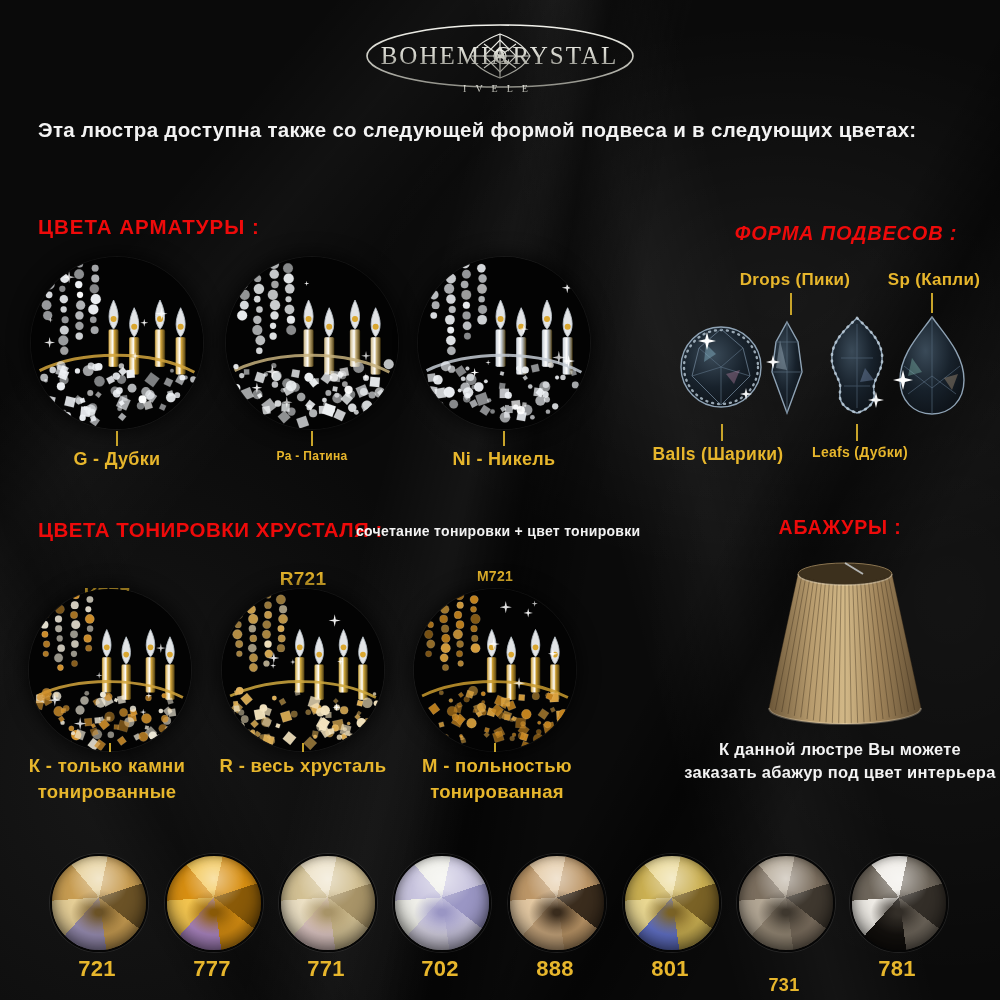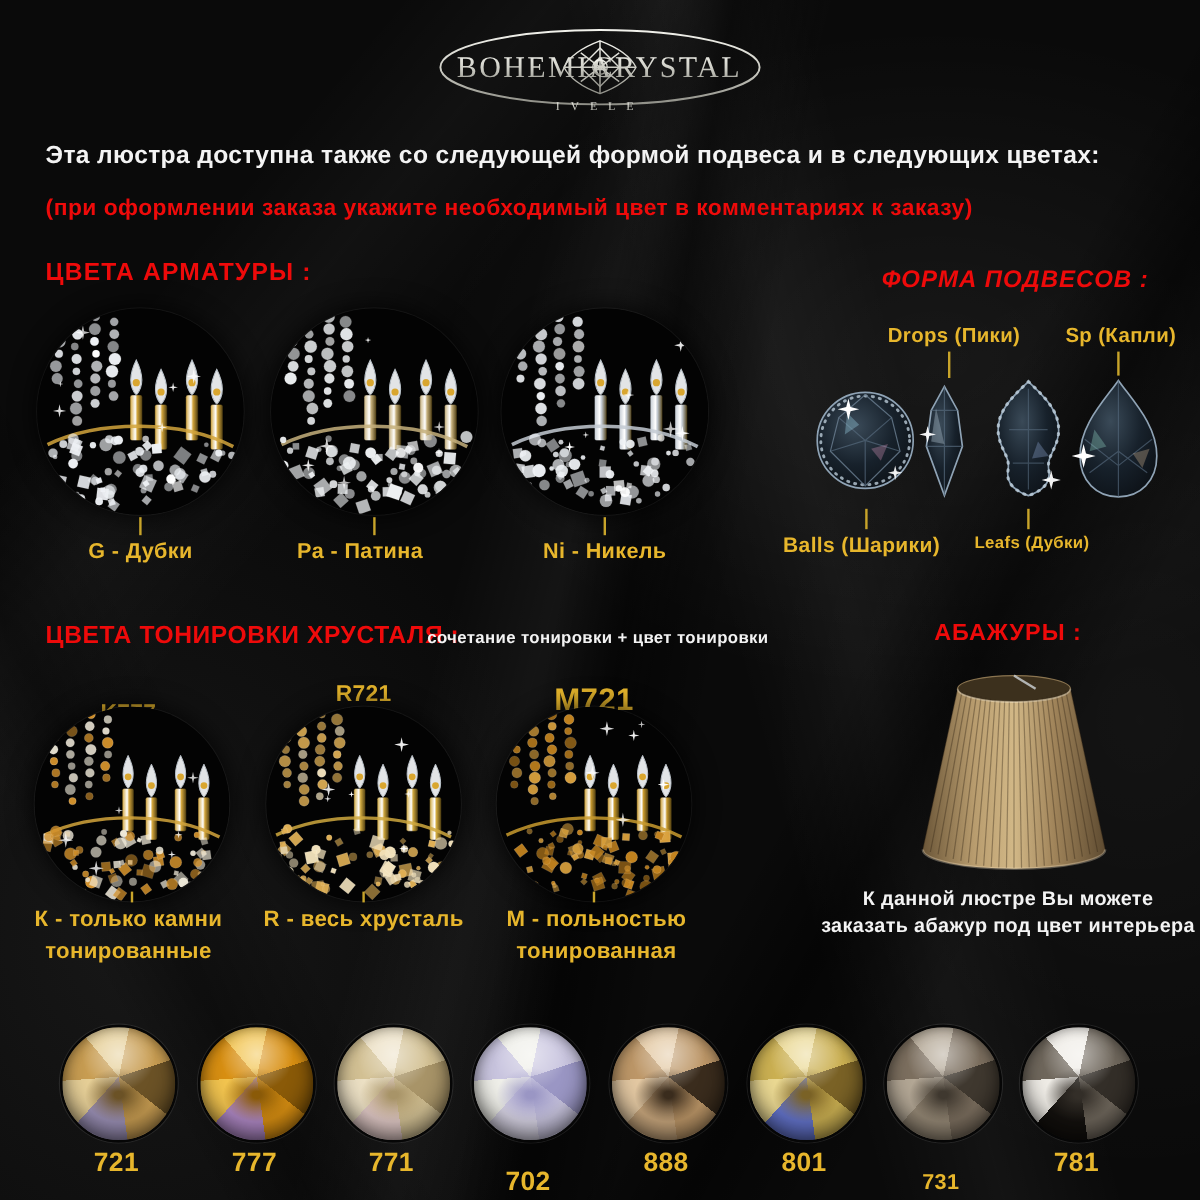--- a/index.html
+++ b/index.html
@@ -52,21 +52,20 @@
     <g stroke="url(#silv)" fill="none" stroke-width="1.2">
       <path d="M180 18 C196 24 206 32 210 40 C206 48 196 56 180 62 C164 56 154 48 150 40 C154 32 164 24 180 18 Z"></path>
       <path d="M180 24 L196 40 L180 56 L164 40 Z"></path>
       <path d="M180 18 L180 62 M150 40 L210 40 M164 28 L196 52 M196 28 L164 52"></path>
       <circle cx="180" cy="40" r="6"></circle>
     </g>
     <text x="180" y="76" font-size="10" letter-spacing="9" text-anchor="middle" fill="url(#silv)">IVELE</text>
   </svg>
 
   <div class="abs white-text" style="left:38px;top:118px;font-size:20.5px;">Эта люстра доступна также со следующей формой подвеса и в следующих цветах:</div>
-  <div class="abs red-text" style="left:38px;top:163px;font-size:19px;">(при оформлении заказа укажите необходимый цвет в комментариях к заказу)</div>
 
   <div class="abs red-text" style="left:38px;top:215px;font-size:20.5px;letter-spacing:1px;">ЦВЕТА АРМАТУРЫ :</div>
 
   <div class="abs circle-photo" style="left:31px;top:257px;width:172px;height:172px;"><svg viewBox="0 0 200 200" width="100%" height="100%">
         <defs>
     <linearGradient id="mg1" x1="0" y1="0" x2="1" y2="0">
       <stop offset="0" stop-color="#d2a53c"></stop>
             <stop offset=".42" stop-color="#ffffff"></stop>
       <stop offset=".58" stop-color="#d2a53c"></stop>
             <stop offset="1" stop-color="#4a3a10"></stop>
@@ -457,21 +456,21 @@
         <path d="M 122.78979596811803 78.13664327288822 L 123.8402834843473 82.92219751348821 L 128.6258377249473 83.97268502971748 L 123.8402834843473 85.02317254594675 L 122.78979596811803 89.80872678654674 L 121.73930845188876 85.02317254594675 L 116.95375421128877 83.97268502971748 L 121.73930845188876 82.92219751348821 Z" fill="#fff" opacity="0.72"></path>
         <path d="M 65.91182256392754 129.03961062852275 L 66.85001209361015 133.31358515263236 L 71.12398661771975 134.25177468231496 L 66.85001209361015 135.18996421199756 L 65.91182256392754 139.46393873610717 L 64.97363303424494 135.18996421199756 L 60.699658510135336 134.25177468231496 L 64.97363303424494 133.31358515263236 Z" fill="#fff" opacity="0.99"></path>
         <path d="M 81.56172814851708 119.3528777171638 L 82.14460566147446 122.0082086095252 L 84.79993655383585 122.59108612248258 L 82.14460566147446 123.17396363543996 L 81.56172814851708 125.82929452780135 L 80.9788506355597 123.17396363543996 L 78.3235197431983 122.59108612248258 L 80.9788506355597 122.0082086095252 Z" fill="#fff" opacity="0.91"></path>
       </svg></div>
 
   <div class="abs tick" style="left:116px;top:431px;height:15px;"></div>
   <div class="abs tick" style="left:311px;top:431px;height:15px;"></div>
   <div class="abs tick" style="left:503px;top:431px;height:15px;"></div>
 
   <div class="abs ctr gold-text" style="left:117px;top:449px;font-size:18px;width:180px;">G - Дубки</div>
-  <div class="abs ctr gold-text" style="left:300px;top:449px;font-size:18px;width:180px;">Pa - Патина</div>
+  <div class="abs ctr gold-text" style="left:312px;top:449px;font-size:12px;width:180px;">Pa - Патина</div>
   <div class="abs ctr gold-text" style="left:504px;top:449px;font-size:18px;width:180px;">Ni - Никель</div>
 
   <div class="abs ctr red-text" style="left:846px;top:222px;font-size:20px;width:280px;letter-spacing:.8px;font-style:italic;">ФОРМА ПОДВЕСОВ :</div>
 
   <div class="abs ctr gold-text" style="left:795px;top:270px;font-size:17px;width:150px;">Drops (Пики)</div>
   <div class="abs ctr gold-text" style="left:934px;top:270px;font-size:17px;width:140px;">Sp (Капли)</div>
 
   <div class="abs tick" style="left:790px;top:293px;height:22px;"></div>
   <div class="abs tick" style="left:931px;top:293px;height:20px;"></div>
 
@@ -526,21 +525,21 @@
   <div class="abs tick" style="left:856px;top:424px;height:17px;"></div>
 
   <div class="abs ctr gold-text" style="left:718px;top:444px;font-size:17.5px;width:170px;">Balls (Шарики)</div>
   <div class="abs ctr gold-text" style="left:860px;top:444px;font-size:14px;width:170px;">Leafs (Дубки)</div>
 
   <div class="abs red-text" style="left:38px;top:518px;font-size:20.5px;letter-spacing:.5px;">ЦВЕТА  ТОНИРОВКИ  ХРУСТАЛЯ :</div>
   <div class="abs white-text" style="left:332px;top:523px;font-size:14px;margin-left:24px;">сочетание тонировки + цвет тонировки</div>
 
   <div class="abs ctr gold-text" style="left:107px;top:568px;font-size:19px;width:120px;margin-top:16px;">K777</div>
   <div class="abs ctr gold-text" style="left:303px;top:568px;font-size:19px;width:120px;">R721</div>
-  <div class="abs ctr gold-text" style="left:495px;top:568px;font-size:26px;width:120px;">M721</div>
+  <div class="abs ctr gold-text" style="left:495px;top:568px;font-size:14px;width:120px;">M721</div>
 
   <div class="abs circle-photo" style="left:29px;top:589px;width:162px;height:162px;"><svg viewBox="0 0 200 200" width="100%" height="100%">
         <defs>
     <linearGradient id="mg4" x1="0" y1="0" x2="1" y2="0">
       <stop offset="0" stop-color="#d2a53c"></stop>
             <stop offset=".42" stop-color="#ffffff"></stop>
       <stop offset=".58" stop-color="#d2a53c"></stop>
             <stop offset="1" stop-color="#4a3a10"></stop>
     </linearGradient>
         </defs>
@@ -1001,19 +1000,19 @@
   <div class="abs swatch" style="left: 279px; top: 854px; width: 94px; height: 94px; background: radial-gradient(circle at 50% 24%, rgba(255, 255, 255, 0.5), rgba(255, 255, 255, 0) 36%), radial-gradient(closest-side at 50% 60%, rgb(168, 148, 104) 8%, rgba(0, 0, 0, 0) 60%), conic-gradient(from -40deg at 50% 44%, rgb(236, 224, 196) 0deg, rgb(236, 224, 196) 52deg, rgb(211, 193, 148) 52deg, rgb(211, 193, 148) 112deg, rgb(168, 148, 104) 112deg, rgb(168, 148, 104) 168deg, rgb(211, 193, 148) 168deg, rgb(211, 193, 148) 212deg, rgb(227, 203, 200) 212deg, rgb(227, 203, 200) 262deg, rgb(236, 224, 196) 262deg, rgb(236, 224, 196) 306deg, rgb(211, 193, 148) 306deg, rgb(211, 193, 148) 360deg);"></div>
   <div class="abs swatch" style="left: 393px; top: 854px; width: 94px; height: 94px; background: radial-gradient(circle at 50% 24%, rgba(255, 255, 255, 0.5), rgba(255, 255, 255, 0) 36%), radial-gradient(closest-side at 50% 60%, rgb(154, 150, 196) 8%, rgba(0, 0, 0, 0) 60%), conic-gradient(from -40deg at 50% 44%, rgb(239, 239, 233) 0deg, rgb(239, 239, 233) 52deg, rgb(201, 197, 223) 52deg, rgb(201, 197, 223) 112deg, rgb(154, 150, 196) 112deg, rgb(154, 150, 196) 168deg, rgb(201, 197, 223) 168deg, rgb(201, 197, 223) 212deg, rgb(217, 213, 230) 212deg, rgb(217, 213, 230) 262deg, rgb(239, 239, 233) 262deg, rgb(239, 239, 233) 306deg, rgb(201, 197, 223) 306deg, rgb(201, 197, 223) 360deg);"></div>
   <div class="abs swatch" style="left: 508px; top: 854px; width: 94px; height: 94px; background: radial-gradient(circle at 50% 24%, rgba(255, 255, 255, 0.5), rgba(255, 255, 255, 0) 36%), radial-gradient(closest-side at 50% 60%, rgb(58, 44, 29) 8%, rgba(0, 0, 0, 0) 60%), conic-gradient(from -40deg at 50% 44%, rgb(227, 200, 162) 0deg, rgb(227, 200, 162) 52deg, rgb(189, 151, 104) 52deg, rgb(189, 151, 104) 112deg, rgb(58, 44, 29) 112deg, rgb(58, 44, 29) 168deg, rgb(189, 151, 104) 168deg, rgb(189, 151, 104) 212deg, rgb(202, 168, 126) 212deg, rgb(202, 168, 126) 262deg, rgb(227, 200, 162) 262deg, rgb(227, 200, 162) 306deg, rgb(189, 151, 104) 306deg, rgb(189, 151, 104) 360deg);"></div>
   <div class="abs swatch" style="left: 623px; top: 854px; width: 94px; height: 94px; background: radial-gradient(circle at 50% 24%, rgba(255, 255, 255, 0.5), rgba(255, 255, 255, 0) 36%), radial-gradient(closest-side at 50% 60%, rgb(122, 98, 38) 8%, rgba(0, 0, 0, 0) 60%), conic-gradient(from -40deg at 50% 44%, rgb(234, 216, 146) 0deg, rgb(234, 216, 146) 52deg, rgb(203, 176, 82) 52deg, rgb(203, 176, 82) 112deg, rgb(122, 98, 38) 112deg, rgb(122, 98, 38) 168deg, rgb(203, 176, 82) 168deg, rgb(203, 176, 82) 212deg, rgb(100, 116, 204) 212deg, rgb(100, 116, 204) 262deg, rgb(234, 216, 146) 262deg, rgb(234, 216, 146) 306deg, rgb(203, 176, 82) 306deg, rgb(203, 176, 82) 360deg);"></div>
   <div class="abs swatch" style="left: 737px; top: 854px; width: 94px; height: 94px; background: radial-gradient(circle at 50% 24%, rgba(255, 255, 255, 0.5), rgba(255, 255, 255, 0) 36%), radial-gradient(closest-side at 50% 60%, rgb(63, 56, 47) 8%, rgba(0, 0, 0, 0) 60%), conic-gradient(from -40deg at 50% 44%, rgb(179, 167, 149) 0deg, rgb(179, 167, 149) 52deg, rgb(124, 111, 95) 52deg, rgb(124, 111, 95) 112deg, rgb(63, 56, 47) 112deg, rgb(63, 56, 47) 168deg, rgb(124, 111, 95) 168deg, rgb(124, 111, 95) 212deg, rgb(151, 138, 119) 212deg, rgb(151, 138, 119) 262deg, rgb(179, 167, 149) 262deg, rgb(179, 167, 149) 306deg, rgb(124, 111, 95) 306deg, rgb(124, 111, 95) 360deg);"></div>
   <div class="abs swatch" style="left: 850px; top: 854px; width: 94px; height: 94px; background: radial-gradient(circle at 50% 24%, rgba(255, 255, 255, 0.5), rgba(255, 255, 255, 0) 36%), radial-gradient(closest-side at 50% 60%, rgb(51, 46, 40) 8%, rgba(0, 0, 0, 0) 60%), conic-gradient(from -40deg at 50% 44%, rgb(239, 236, 230) 0deg, rgb(239, 236, 230) 52deg, rgb(111, 103, 92) 52deg, rgb(111, 103, 92) 112deg, rgb(51, 46, 40) 112deg, rgb(51, 46, 40) 168deg, rgb(111, 103, 92) 168deg, rgb(111, 103, 92) 212deg, rgb(20, 17, 14) 212deg, rgb(20, 17, 14) 262deg, rgb(239, 236, 230) 262deg, rgb(239, 236, 230) 306deg, rgb(111, 103, 92) 306deg, rgb(111, 103, 92) 360deg);"></div>
 
   <div class="abs ctr gold-text" style="left:97px;top:956px;font-size:22px;width:100px;">721</div>
   <div class="abs ctr gold-text" style="left:212px;top:956px;font-size:22px;width:100px;">777</div>
   <div class="abs ctr gold-text" style="left:326px;top:956px;font-size:22px;width:100px;">771</div>
-  <div class="abs ctr gold-text" style="left:440px;top:956px;font-size:22px;width:100px;margin-top:16px;">702</div>
+  <div class="abs ctr gold-text" style="left:440px;top:956px;font-size:22px;width:100px;">702</div>
   <div class="abs ctr gold-text" style="left:555px;top:956px;font-size:22px;width:100px;">888</div>
   <div class="abs ctr gold-text" style="left:670px;top:956px;font-size:22px;width:100px;">801</div>
   <div class="abs ctr gold-text" style="left:784px;top:956px;font-size:18px;width:100px;margin-top:19px;">731</div>
   <div class="abs ctr gold-text" style="left:897px;top:956px;font-size:22px;width:100px;">781</div>
 
 </div>
 
 </body></html>

